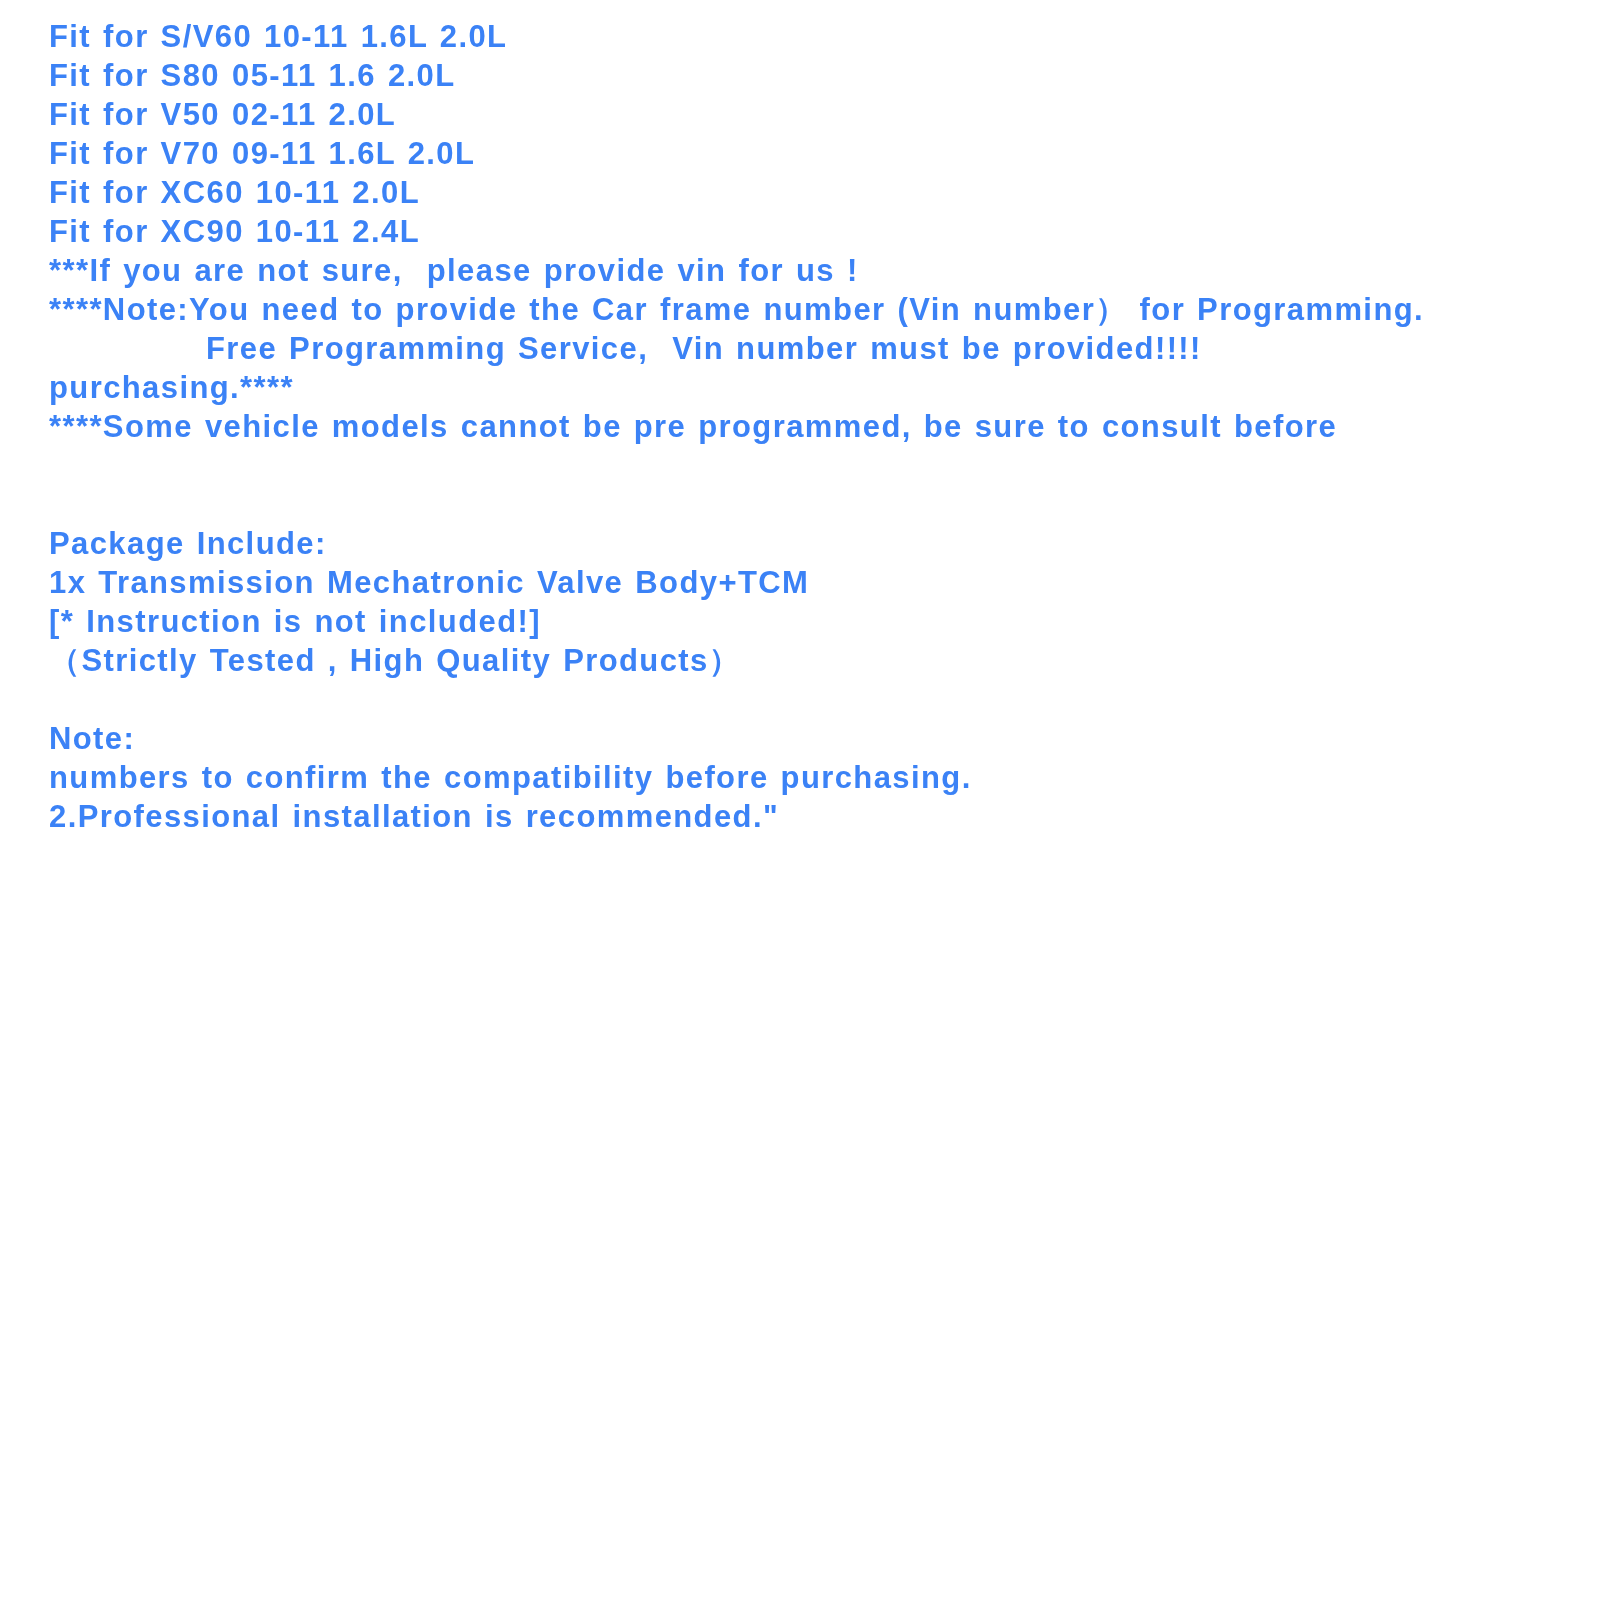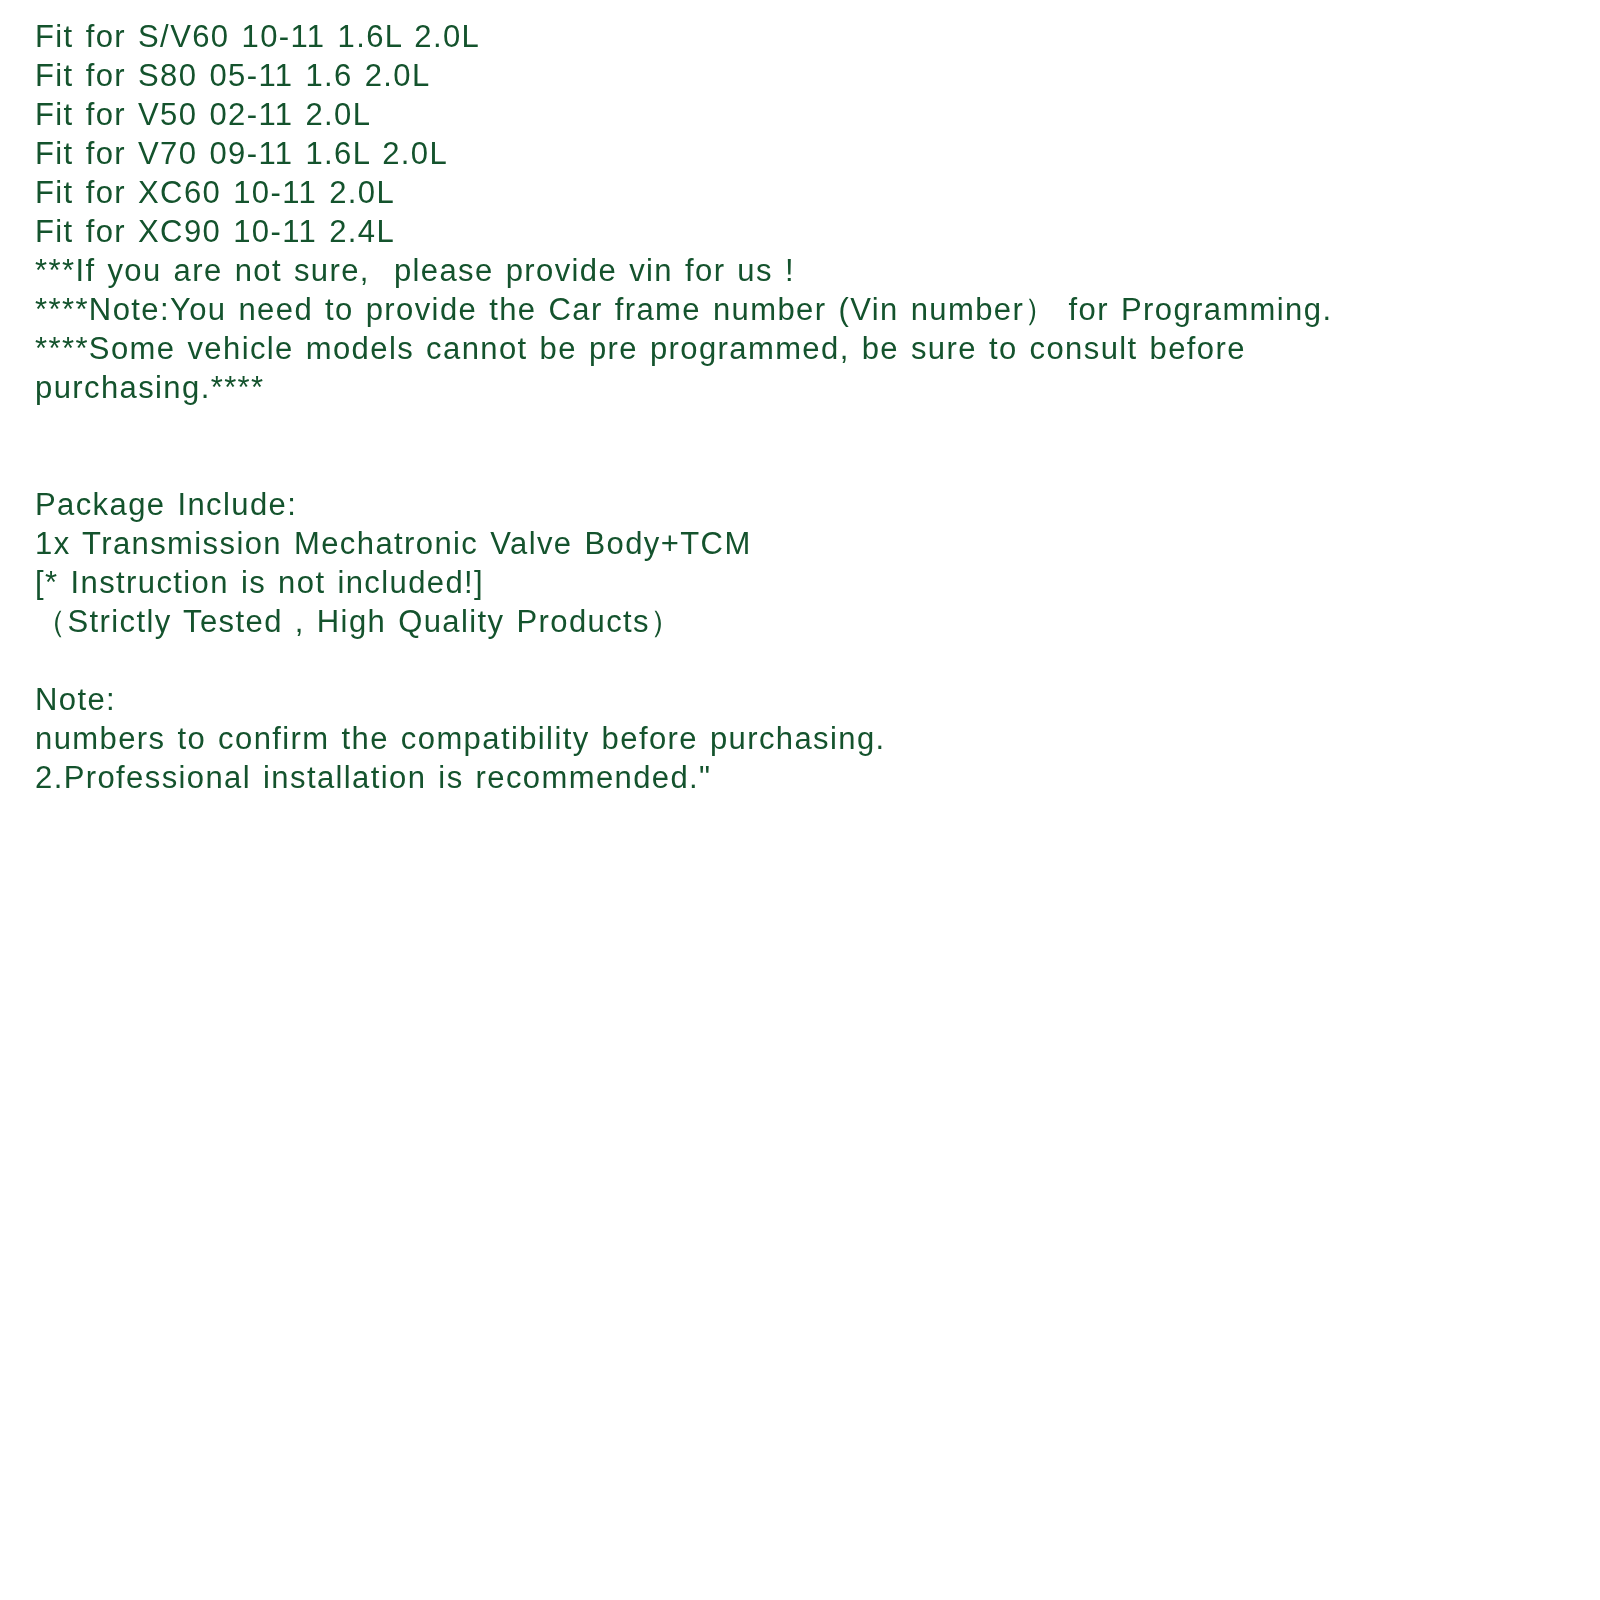--- a/index.html
+++ b/index.html
@@ -9,23 +9,24 @@
   body {
     width: 1600px;
     height: 1600px;
     background: #ffffff;
     font-family: "Liberation Sans", sans-serif;
     overflow: hidden;
   }
   .description-block {
     position: absolute;
     top: 17px;
-    left: 35px;
+    left: 49px;
     width: 1530px;
-    color: #14532d;
+    color: #3b82f6;
+    font-weight: bold;
   }
   .line {
     font-size: 31px;
     line-height: 39px;
     letter-spacing: 1.4px;
     word-spacing: 2px;
     white-space: pre;
     min-height: 39px;
   }
   .line.blank {
@@ -42,22 +43,23 @@
 
   <div class="line">Fit for S/V60 10-11 1.6L 2.0L</div>
   <div class="line">Fit for S80 05-11 1.6 2.0L</div>
   <div class="line">Fit for V50 02-11 2.0L</div>
   <div class="line">Fit for V70 09-11 1.6L 2.0L</div>
   <div class="line">Fit for XC60 10-11 2.0L</div>
   <div class="line">Fit for XC90 10-11 2.4L</div>
 
   <div class="line">***If you are not sure,  please provide vin for us !</div>
   <div class="line">****Note:You need to provide the Car frame number (Vin number） for Programming.</div>
+  <div class="line indent">Free Programming Service,  Vin number must be provided!!!!</div>
+  <div class="line">purchasing.****</div>
   <div class="line">****Some vehicle models cannot be pre programmed, be sure to consult before</div>
-  <div class="line">purchasing.****</div>
 
   <div class="line blank"></div>
   <div class="line blank"></div>
 
   <div class="line">Package Include:</div>
   <div class="line">1x Transmission Mechatronic Valve Body+TCM</div>
   <div class="line">[* Instruction is not included!]</div>
   <div class="line">（Strictly Tested , High Quality Products）</div>
 
   <div class="line blank"></div>

